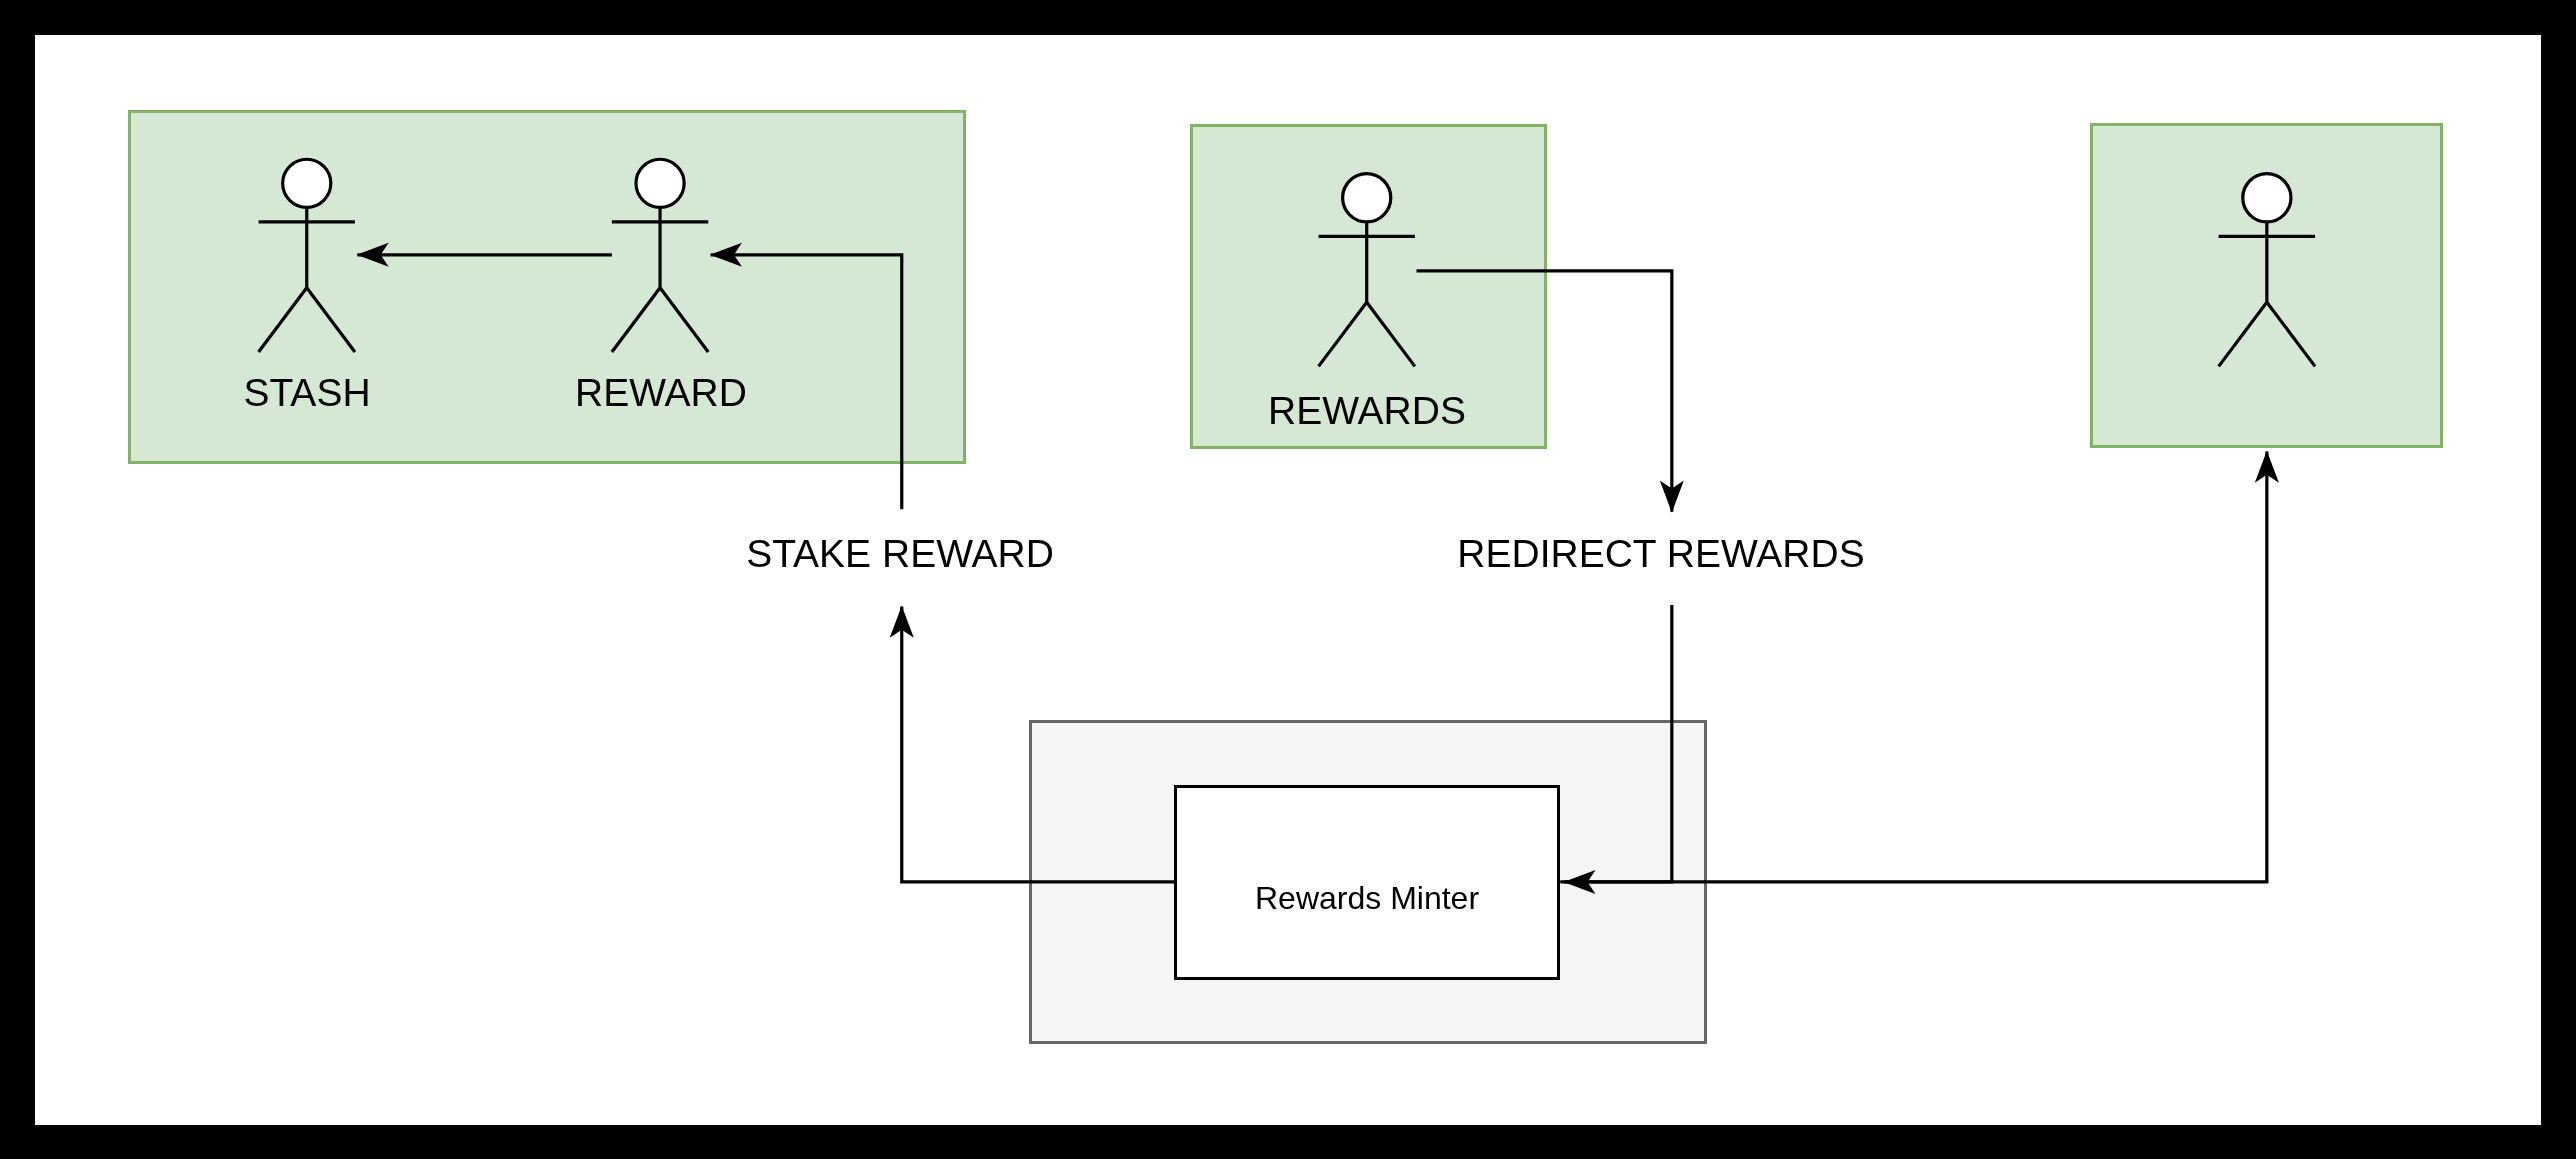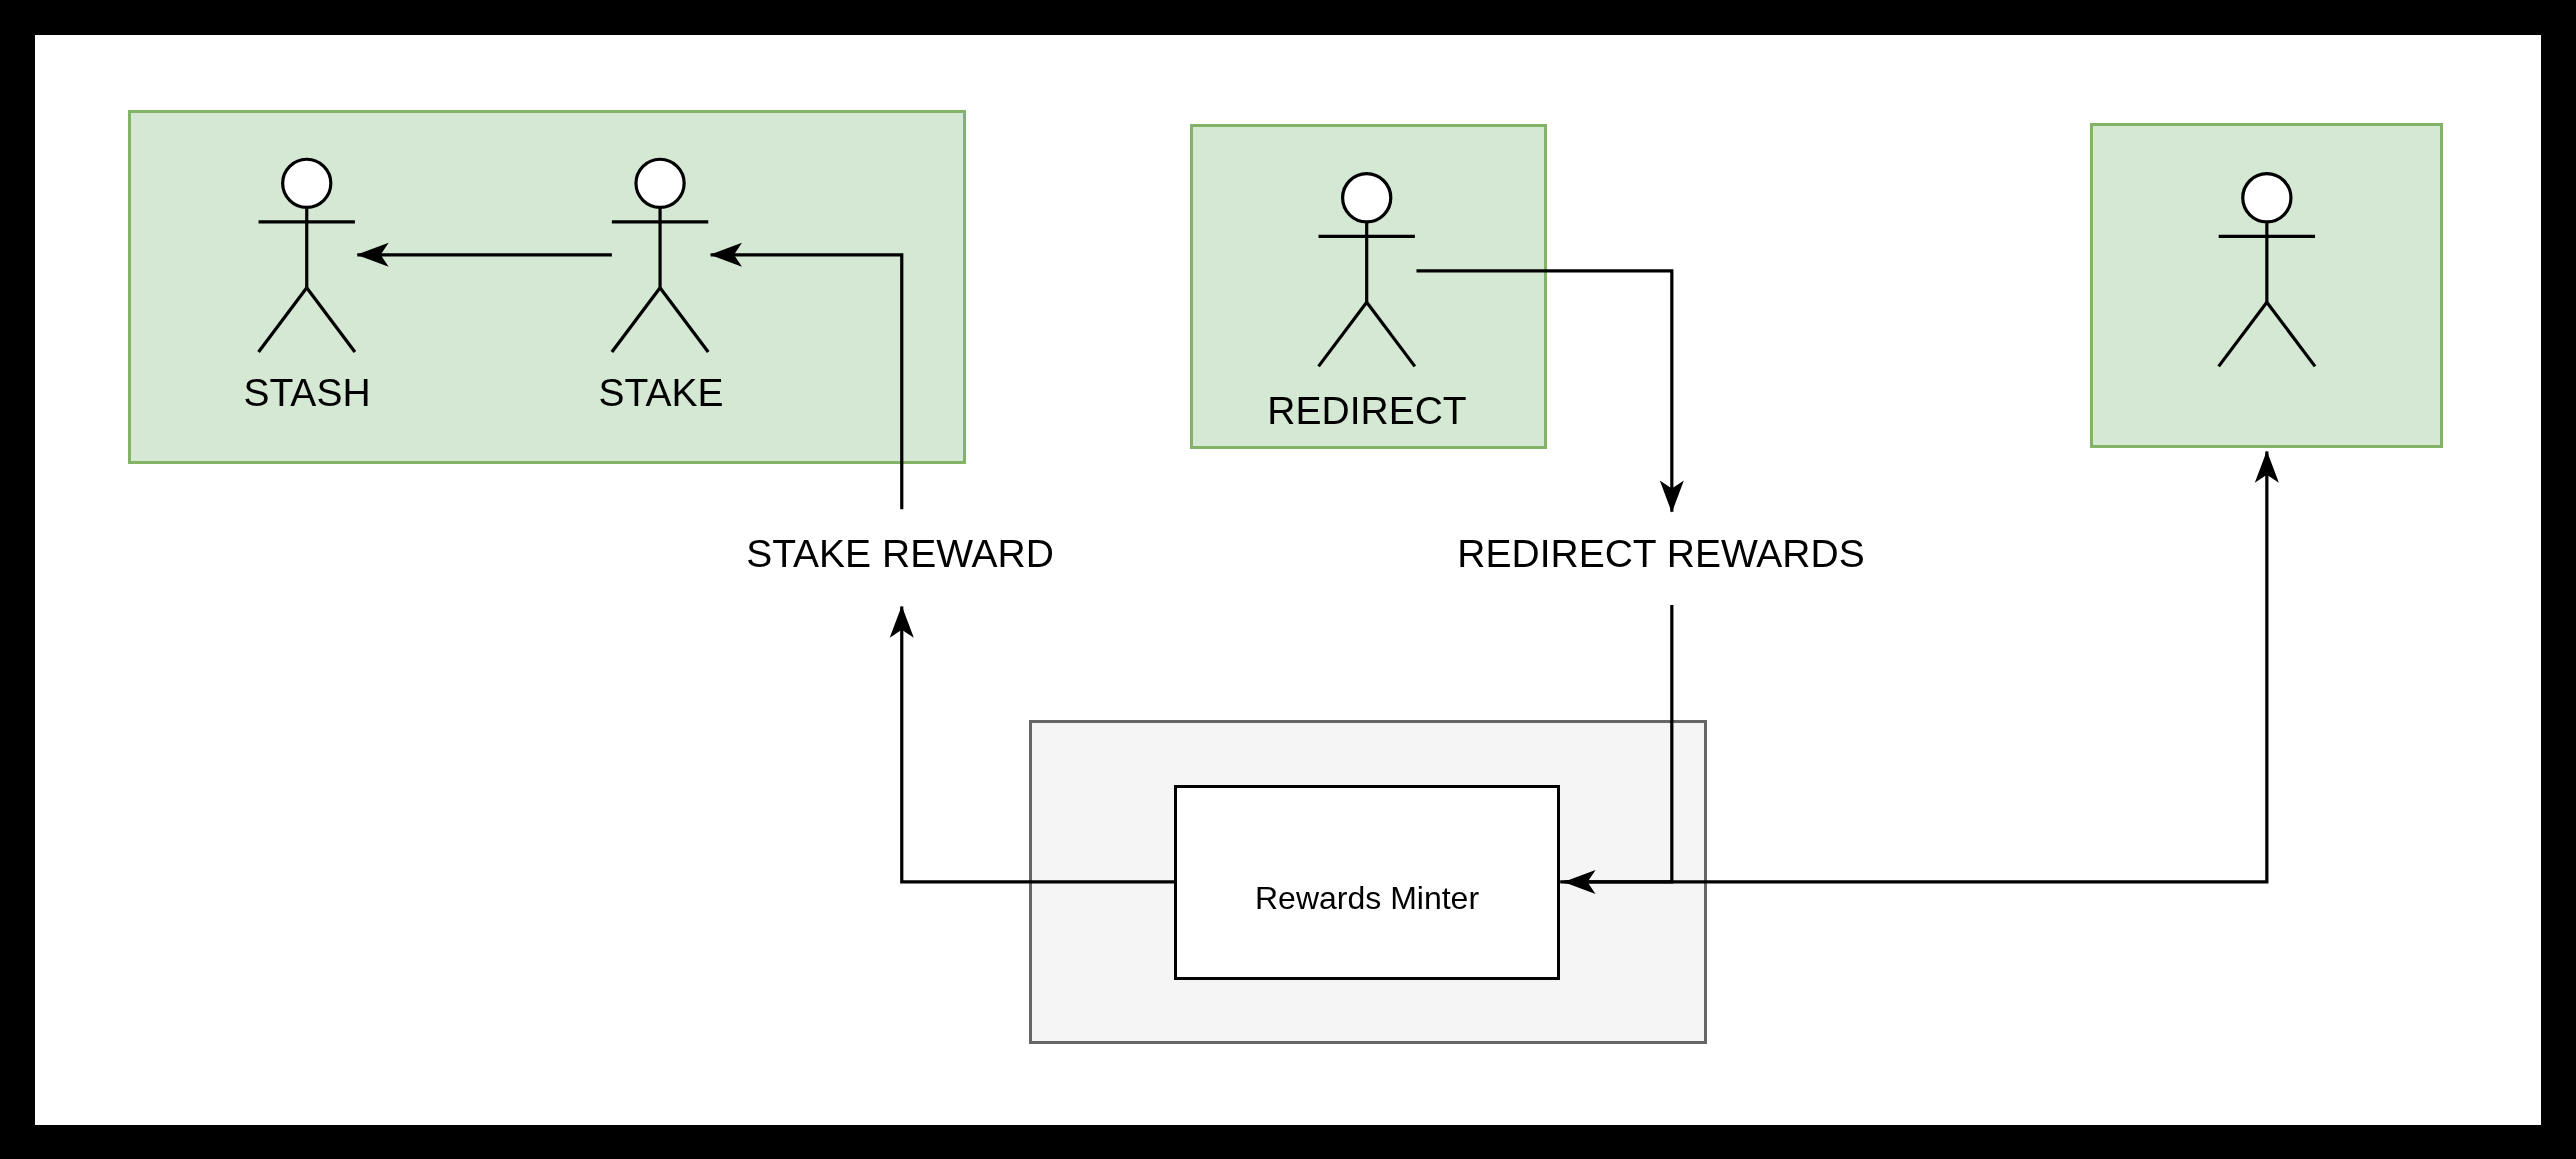--- a/index.html
+++ b/index.html
@@ -59,21 +59,21 @@
 
     <path class="edge" d="M 762 317 L 445 317" marker-end="url(#marker-arrow)"></path>
     <path class="edge" d="M 1123 634 L 1123 317 L 885 317" marker-end="url(#marker-arrow)"></path>
     <path class="edge" d="M 1462 1098 L 1123 1098 L 1123 755" marker-end="url(#marker-arrow)"></path>
     <path class="edge" d="M 1764 337 L 2082 337 L 2082 637" marker-end="url(#marker-arrow)"></path>
     <path class="edge" d="M 2082 753 L 2082 1098 L 1948 1098" marker-end="url(#marker-arrow)"></path>
     <path class="edge" d="M 1943 1098 L 2823 1098 L 2823 562" marker-end="url(#marker-arrow)"></path>
   </svg>
 
   <div class="lbl" style="left:307px;top:393px;">STASH</div>
-  <div class="lbl" style="left:661px;top:393px;">STAKE</div>
-  <div class="lbl" style="left:1367px;top:411px;">REDIRECT</div>
+  <div class="lbl" style="left:661px;top:393px;">REWARD</div>
+  <div class="lbl" style="left:1367px;top:411px;">REWARDS</div>
   <div class="lbl" style="left:1661px;top:554px;">REDIRECT REWARDS</div>
   <div class="lbl" style="left:900px;top:554px;">STAKE REWARD</div>
   <div class="lbl lbl-node" style="left:1367px;top:882px;">Rewards Minter</div>
 
   <div class="frame"></div>
 </div>
 
 
 </body></html>

